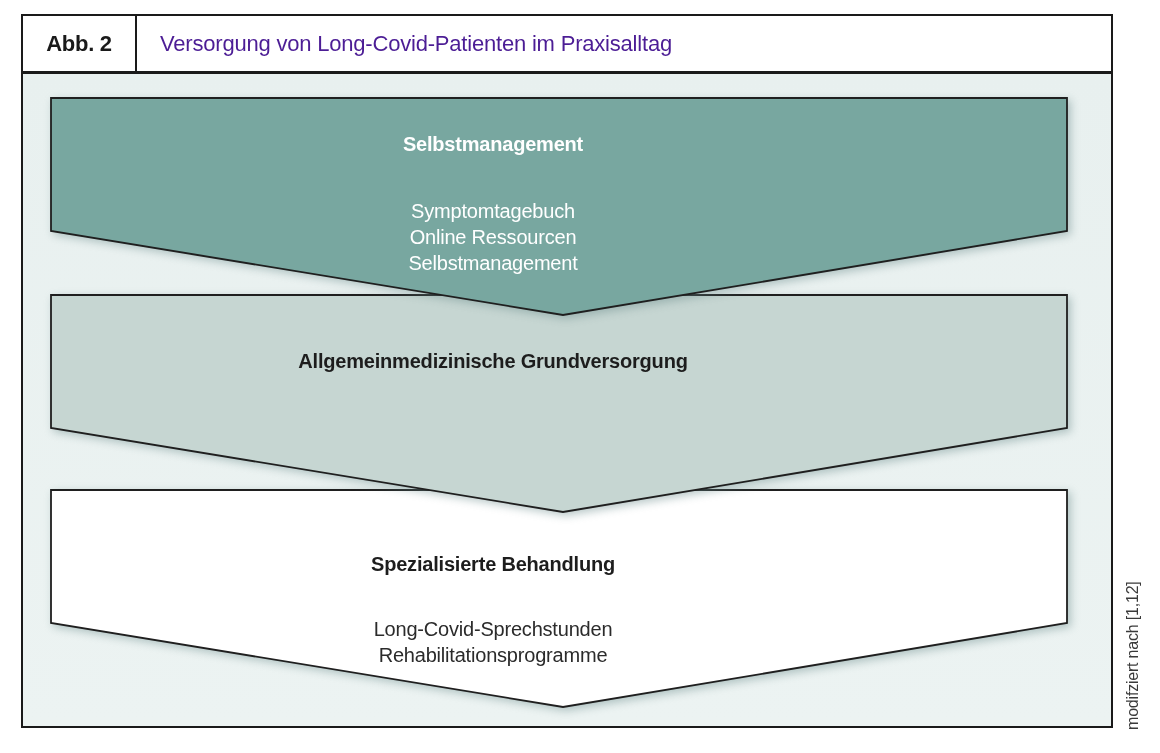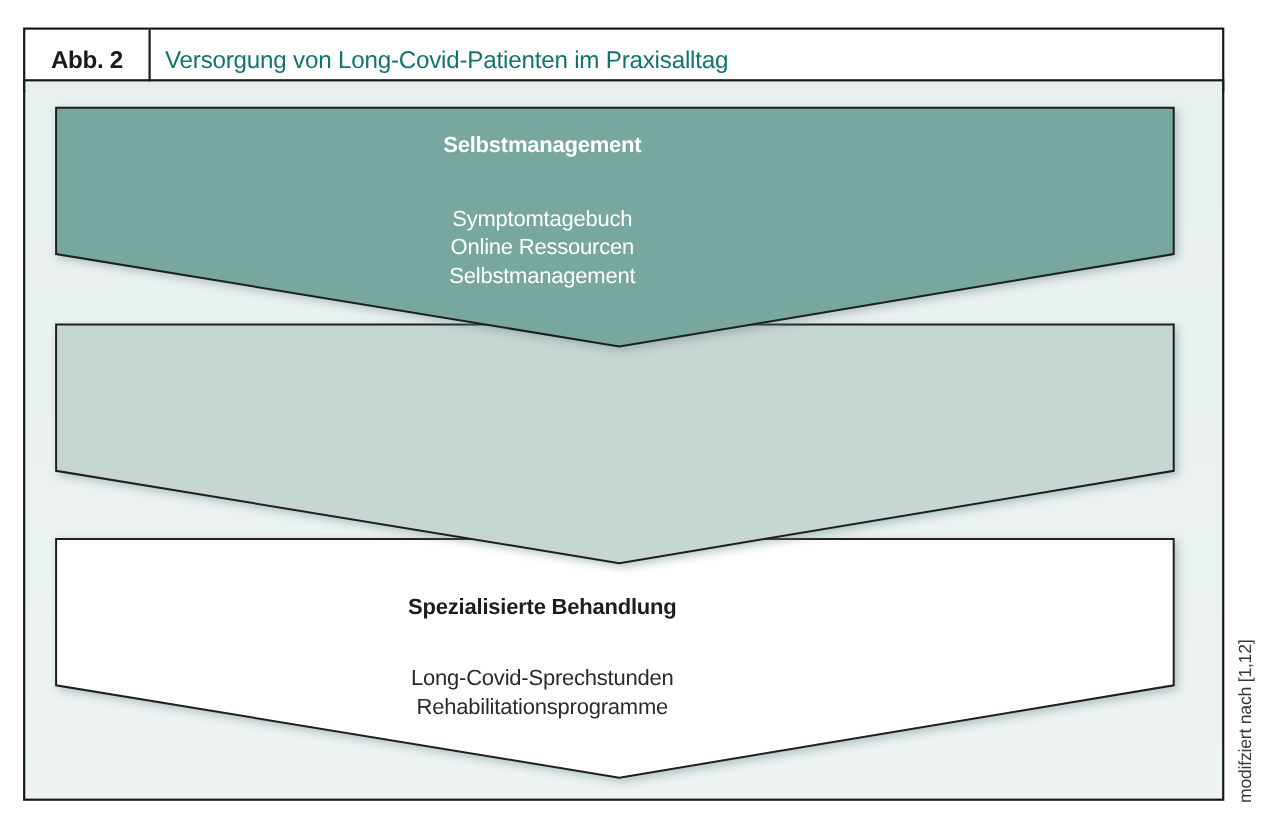--- a/index.html
+++ b/index.html
@@ -11,21 +11,21 @@
   .page {
     position: relative;
     width: 1160px;
     height: 753px;
     background: #ffffff;
     overflow: hidden;
   }
   .figure-header {
     position: absolute;
     left: 21px;
-    top: 25px;
+    top: 14px;
     width: 1092px;
     height: 59px;
     background: #ffffff;
     border: 2px solid #1a1a1a;
     box-sizing: border-box;
     display: flex;
     align-items: stretch;
   }
   .abb-cell {
     width: 112px;
@@ -36,24 +36,24 @@
     justify-content: center;
     font-size: 22px;
     font-weight: 700;
     color: #1a1a1a;
     letter-spacing: -0.3px;
   }
   .title-cell {
     flex: 1;
     display: flex;
     align-items: center;
-    padding-left: 13px;
+    padding-left: 23px;
     font-size: 22px;
     font-weight: 400;
-    color: #0f766e;
+    color: #4c1d95;
     letter-spacing: -0.2px;
   }
   .figure-body {
     position: absolute;
     left: 21px;
     top: 72px;
     width: 1092px;
     height: 656px;
     background: linear-gradient(180deg, #e8f0ef 0%, #ecf3f2 100%);
     border: 2px solid #1a1a1a;
@@ -67,20 +67,21 @@
   }
   .chevron {
     filter: drop-shadow(3px 3px 4px rgba(104, 138, 138, 0.45));
   }
   .lvl-text {
     position: absolute;
     left: 28px;
     width: 884px;
     text-align: center;
     pointer-events: none;
+    margin-top: 12px;
   }
   .lvl-heading {
     font-size: 20px;
     font-weight: 700;
     line-height: 26px;
     letter-spacing: -0.2px;
     color: #1d1d1d;
   }
   .lvl-items {
     font-size: 20px;
@@ -123,20 +124,21 @@
       <polygon class="chevron" points="28,24 1044,24 1044,157 540,241 28,157" stroke="#1f1f1f" stroke-width="1.8" stroke-linejoin="miter" fill="#78a7a0"></polygon>
     </svg>
 
     <div class="lvl-text lvl-heading light-text" style="top:45px;">Selbstmanagement</div>
     <div class="lvl-text lvl-items light-text" style="top:112px;">
       <div>Symptomtagebuch</div>
       <div>Online Ressourcen</div>
       <div>Selbstmanagement</div>
     </div>
 
+    <div class="lvl-text lvl-heading" style="top:262px;">Allgemeinmedizinische Grundversorgung</div>
     <div class="lvl-text lvl-items" style="top:332px;">
     </div>
 
     <div class="lvl-text lvl-items" style="top:530px;">
       <div>Long-Covid-Sprechstunden</div>
       <div>Rehabilitationsprogramme</div>
     </div>
     <div class="lvl-text lvl-heading" style="top:465px;">Spezialisierte Behandlung</div>
   </div>
 

